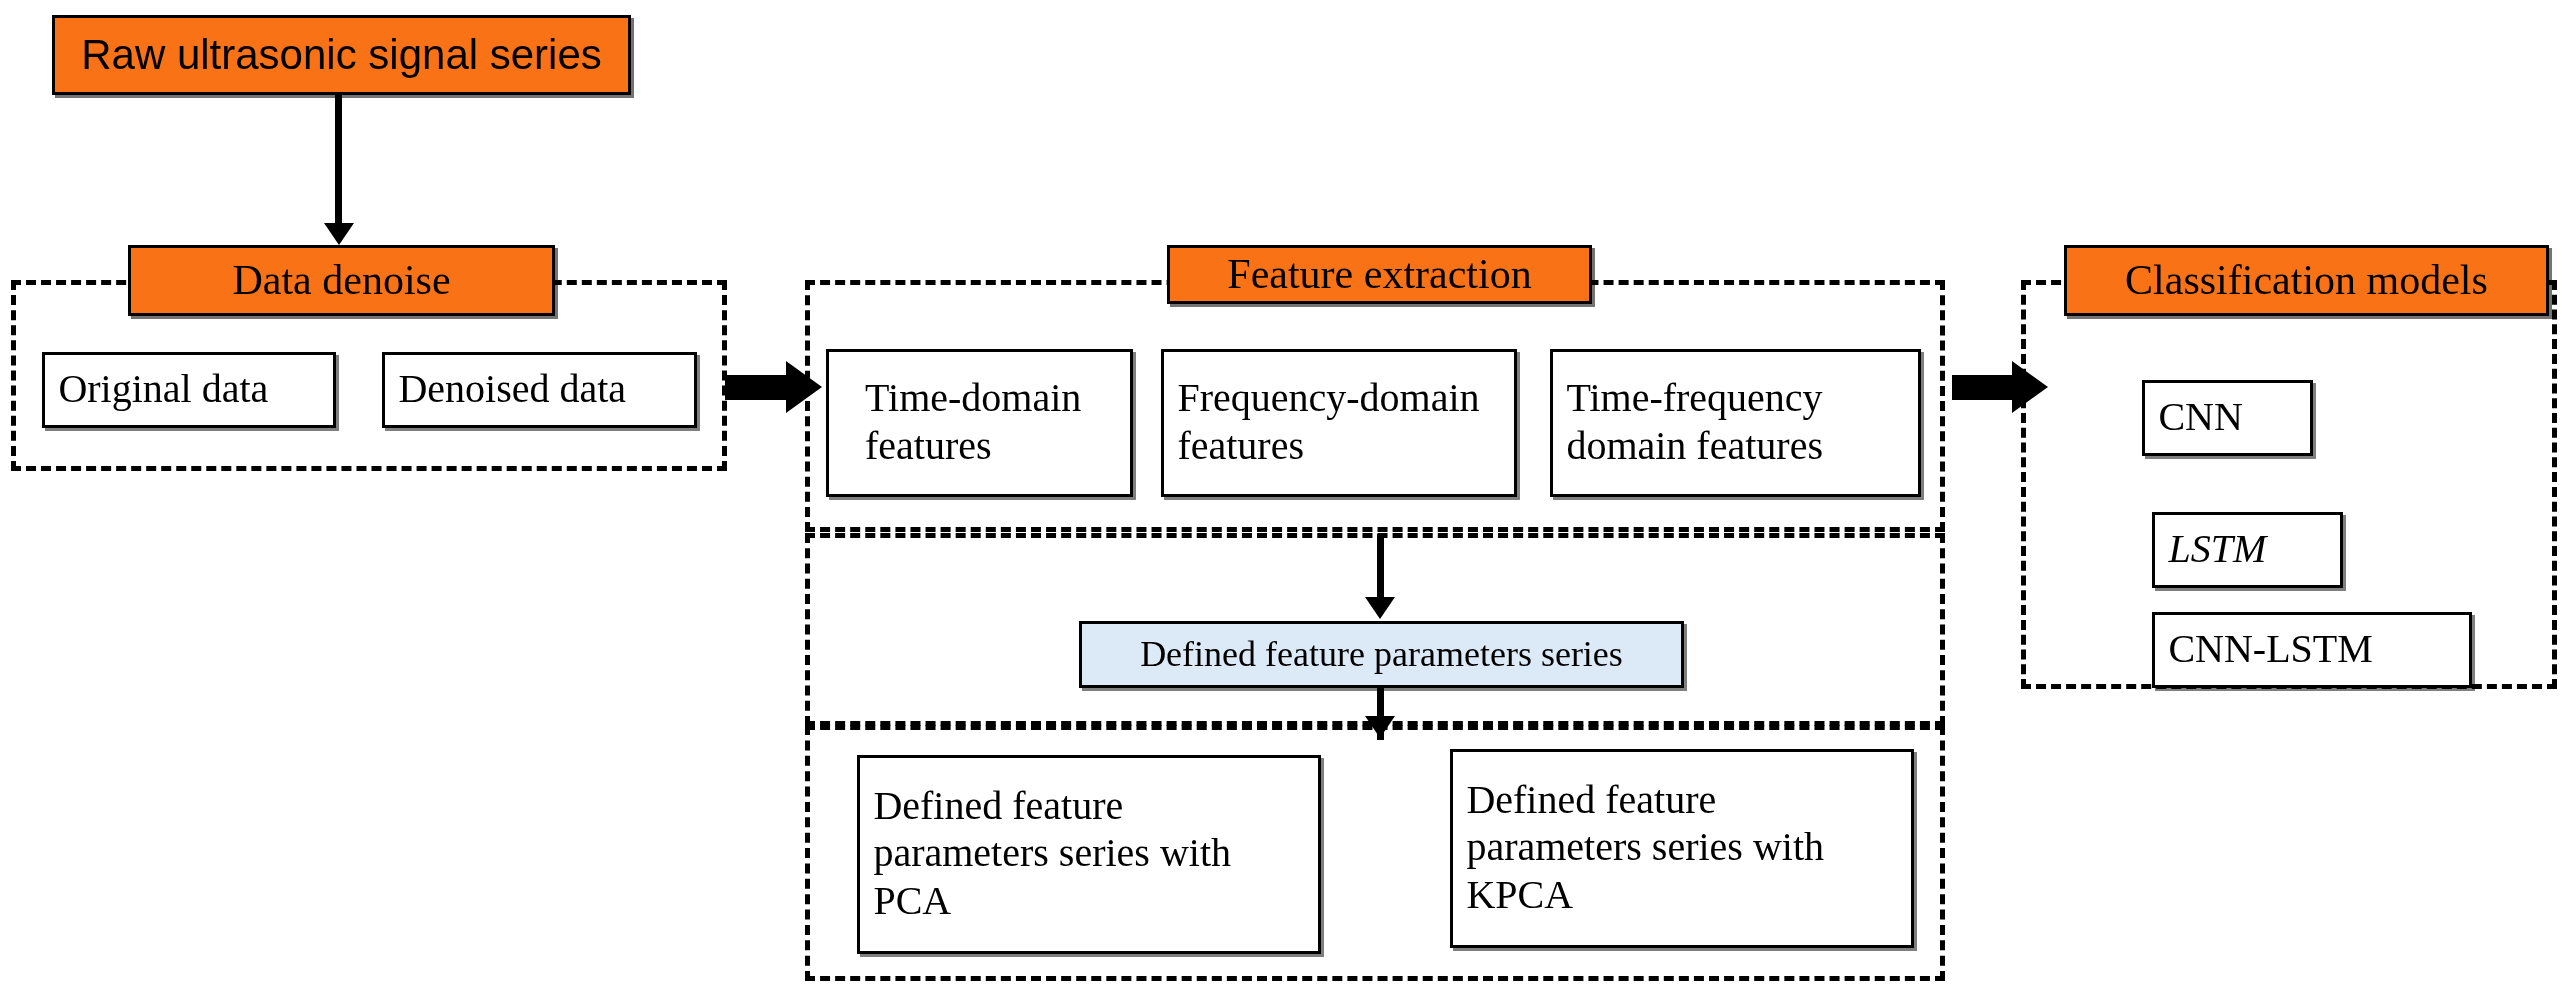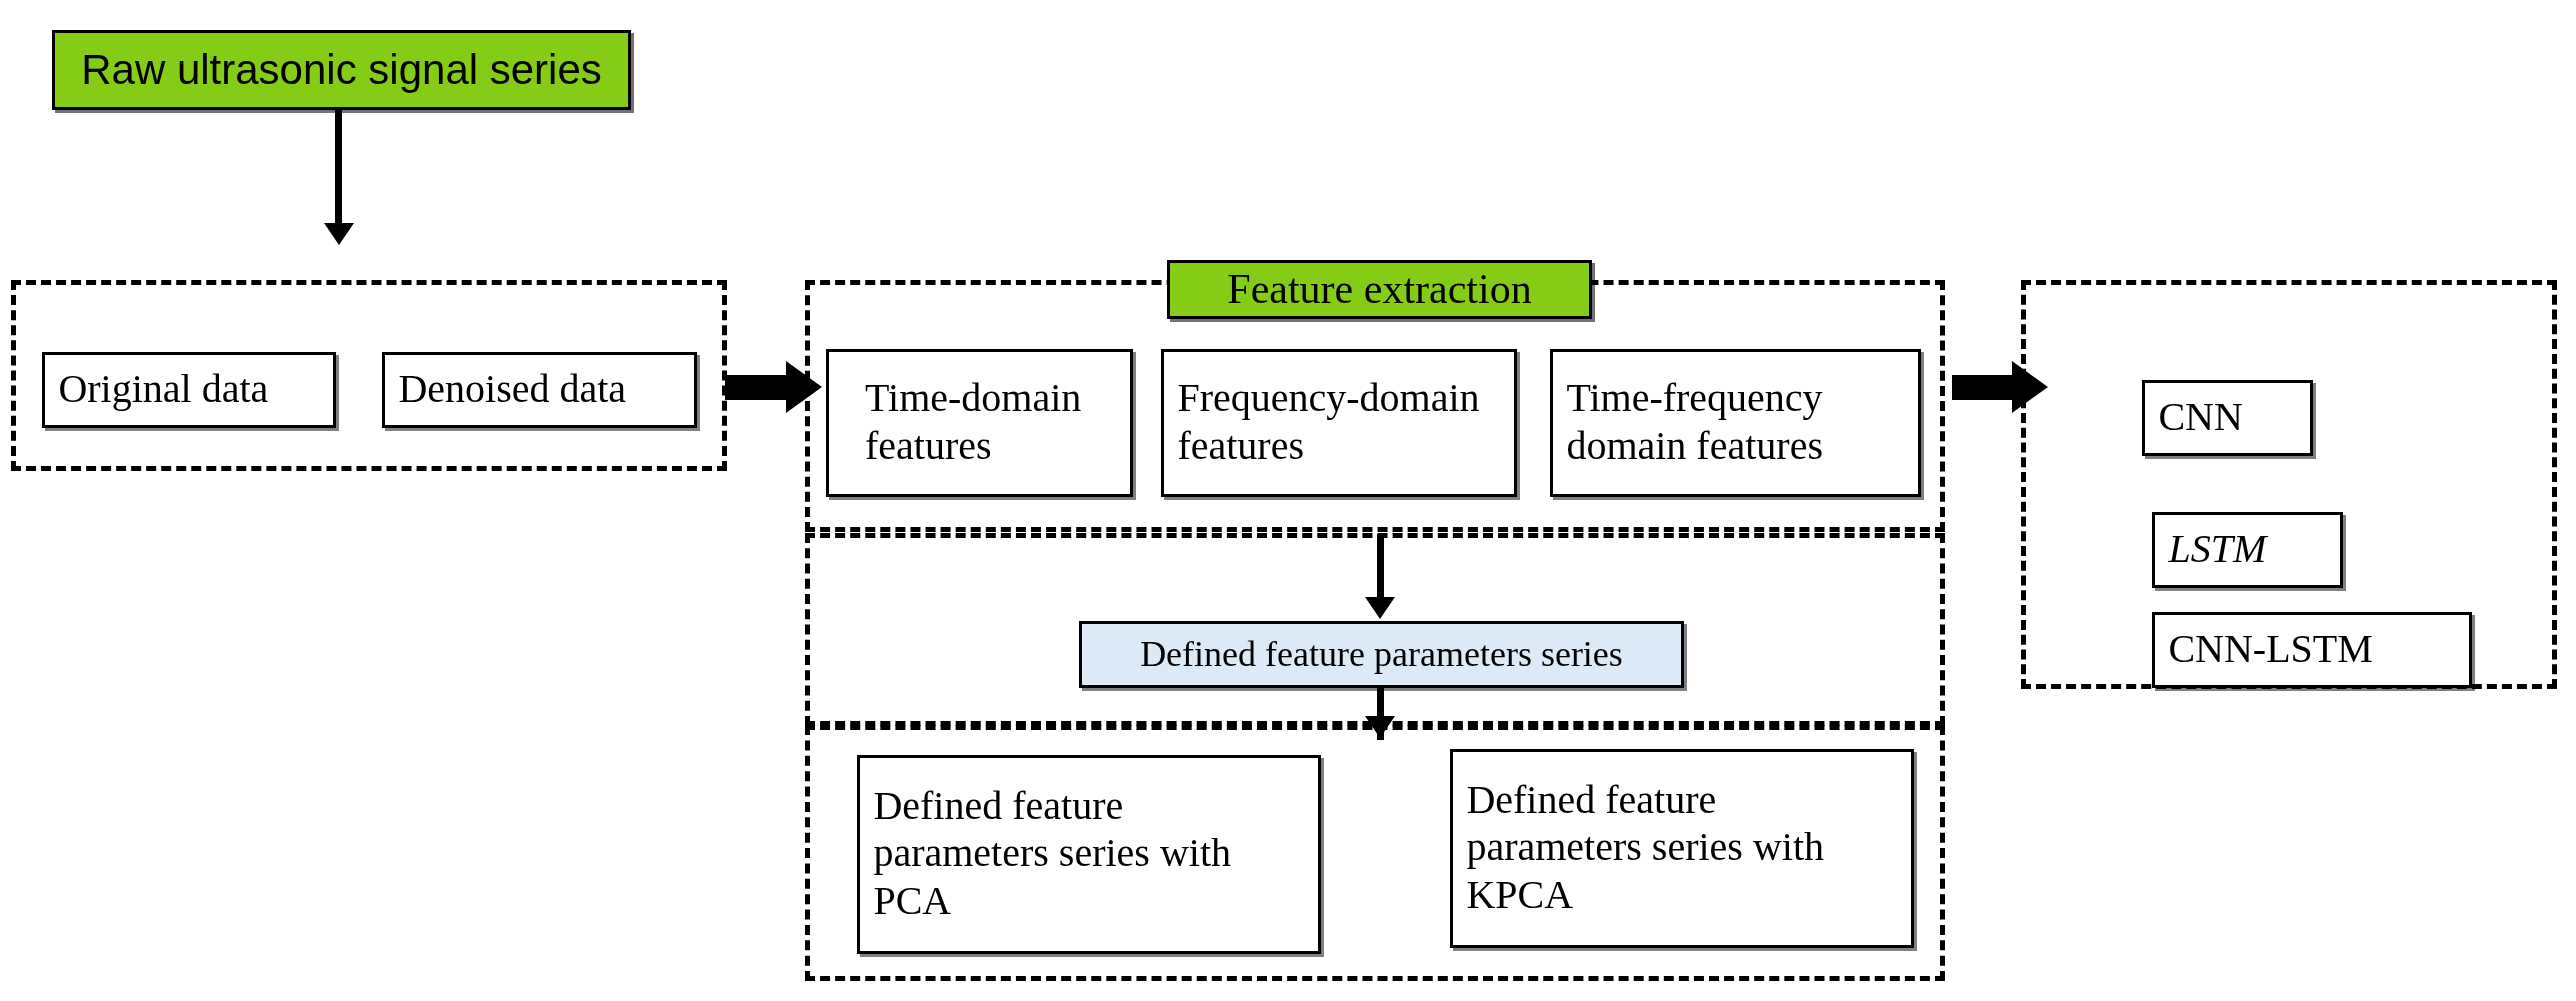--- a/index.html
+++ b/index.html
@@ -31,27 +31,26 @@
     background: #ffffff;
     line-height: 1.18;
   }
   .node .txt {
     display: block;
     width: 100%;
   }
 
   
   .hdr {
-    background: #84cc16;
+    background: #f97316;
     justify-content: flex-end;
     text-align: center;
     font-size: 42px;
     z-index: 30;
     box-shadow: 3px 3px 0 0 rgba(0,0,0,0.55);
-    margin-top: 15px;
   }
   .hdr-sans {
     font-family: "Liberation Sans", "DejaVu Sans", sans-serif;
   }
 
   
   .plain {
     font-size: 40px;
     justify-content: flex-start;
     text-align: left;
@@ -116,20 +115,23 @@
 
   <div class="node hdr hdr-sans" style="left:52px; top:15px; width:579px; height:80px;">
     <span class="txt">Raw ultrasonic signal series</span>
   </div>
 
   <div class="vline" style="left:335px; top:95px; width:6.7px; height:132px;"></div>
   <div class="arrow-down" style="left:324px; top:223px;"></div>
 
   <div class="dashed" style="left:11px; top:280px; width:716px; height:191px;"></div>
 
+  <div class="node hdr" style="left:128px; top:245px; width:427px; height:71px;">
+    <span class="txt">Data denoise</span>
+  </div>
 
   <div class="node plain" style="left:382px; top:352px; width:315px; height:76px;">
     <span class="txt">Denoised data</span>
   </div>
 
   <div class="node plain" style="left:42px; top:352px; width:294px; height:76px;">
     <span class="txt">Original data</span>
   </div>
 
   <div class="thick-shaft" style="left:725px; top:375px; width:64px; height:25px;"></div>
@@ -173,20 +175,23 @@
   <div class="node plain" style="left:857px; top:755px; width:464px; height:199px;">
     <span class="txt">Defined feature parameters series with PCA</span>
   </div>
 
   <div class="node plain" style="left:1450px; top:749px; width:464px; height:199px;">
     <span class="txt">Defined feature parameters series with KPCA</span>
   </div>
 
   <div class="dashed" style="left:2021px; top:280px; width:536px; height:409px;"></div>
 
+  <div class="node hdr" style="left:2064px; top:245px; width:485px; height:71px;">
+    <span class="txt">Classification models</span>
+  </div>
 
   <div class="node plain" style="left:2142px; top:380px; width:171px; height:76px;">
     <span class="txt">CNN</span>
   </div>
 
   <div class="node plain" style="left:2152px; top:512px; width:191px; height:76px;font-style:italic;">
     <span class="txt">LSTM</span>
   </div>
 
   <div class="node plain" style="left:2152px; top:612px; width:320px; height:76px;">

